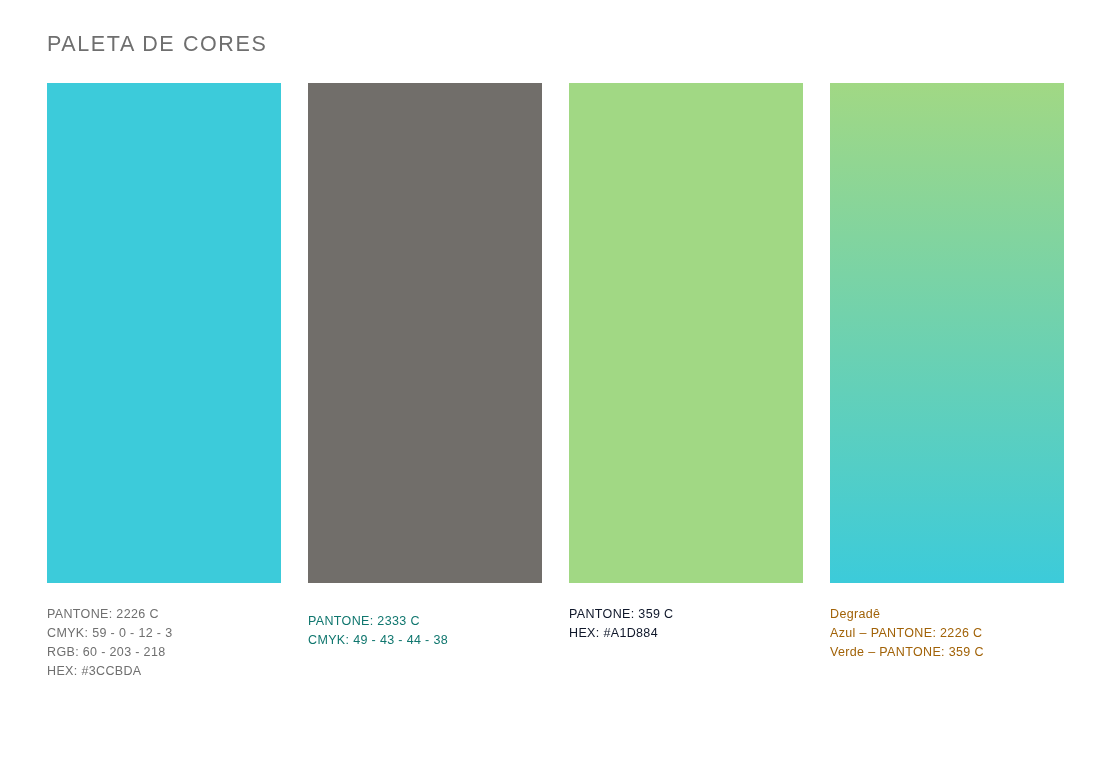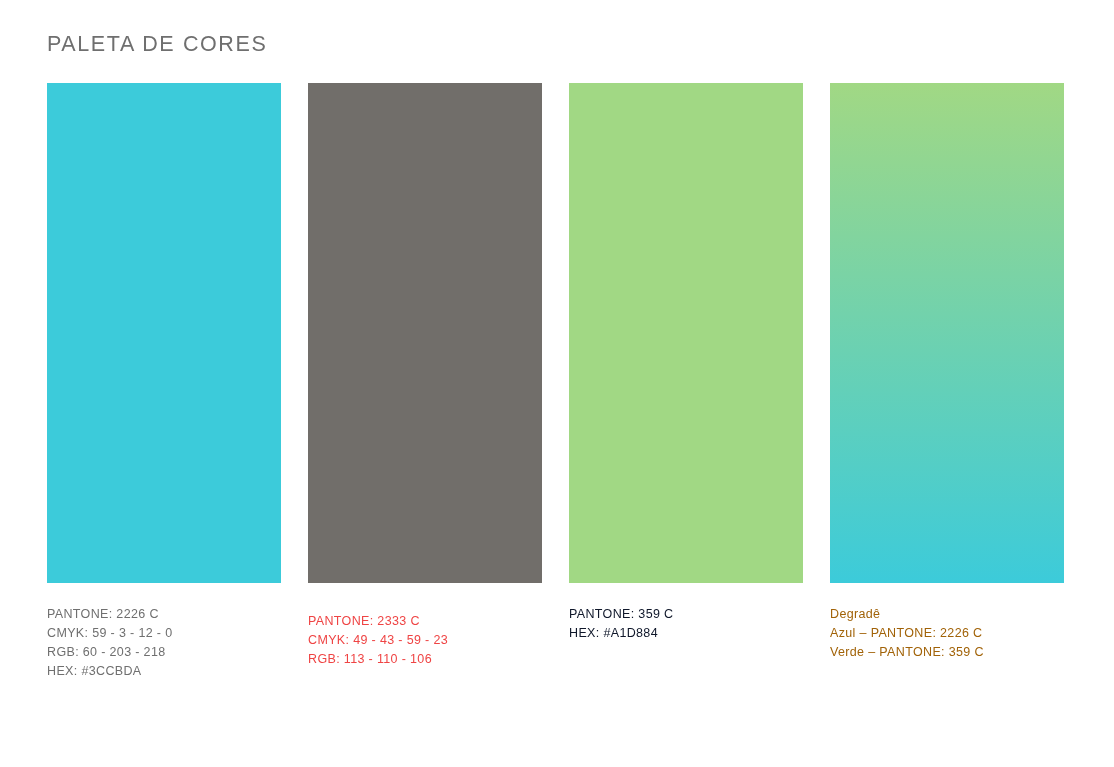--- a/index.html
+++ b/index.html
@@ -73,32 +73,31 @@
 <div class="page">
 
   <div class="page-title" style="color: rgb(111, 111, 111);">PALETA DE CORES</div>
 
   <div class="palette">
 
     <div class="swatch-col">
       <div class="swatch-chip" id="chip-0" style="background: rgb(60, 203, 218);"></div>
       <div class="swatch-info" style="color: rgb(111, 111, 111);">
         <span class="info-line">PANTONE: 2226 C</span>
-        <span class="info-line">CMYK: 59 - 3 - 12 - 0</span>
+        <span class="info-line">CMYK: 59 - 0 - 12 - 3</span>
         <span class="info-line">RGB: 60 - 203 - 218</span>
         <span class="info-line">HEX: #3CCBDA</span>
       </div>
     </div>
 
     <div class="swatch-col">
       <div class="swatch-chip" id="chip-1" style="background: rgb(113, 110, 106);"></div>
-      <div class="swatch-info" style="color: #ef4444; margin-top: 29px;">
+      <div class="swatch-info" style="color: #0f766e; margin-top: 29px;">
         <span class="info-line">PANTONE: 2333 C</span>
-        <span class="info-line">CMYK: 49 - 43 - 59 - 23</span>
-        <span class="info-line">RGB: 113 - 110 - 106</span>
+        <span class="info-line">CMYK: 49 - 43 - 44 - 38</span>
       </div>
     </div>
 
     <div class="swatch-col">
       <div class="swatch-chip" id="chip-2" style="background: rgb(161, 216, 132);"></div>
       <div class="swatch-info" style="color: #0f172a;">
         <span class="info-line">PANTONE: 359 C</span>
         <span class="info-line">HEX: #A1D884</span>
       </div>
     </div>

